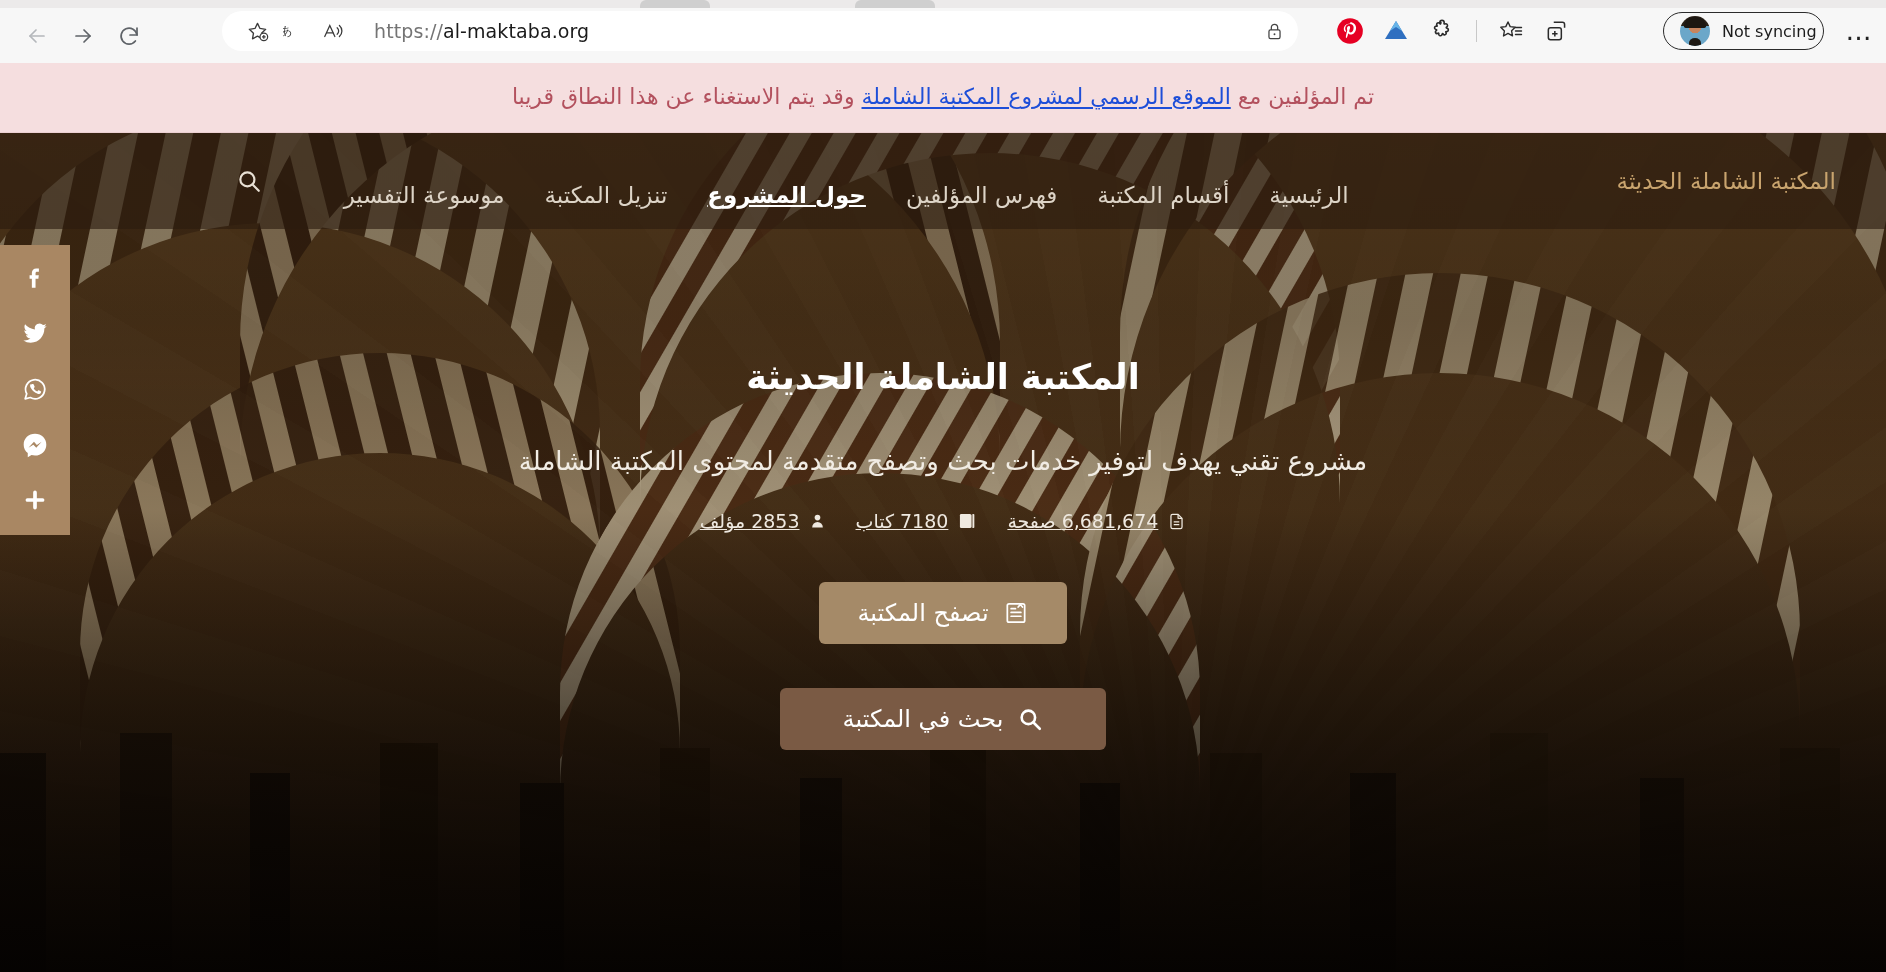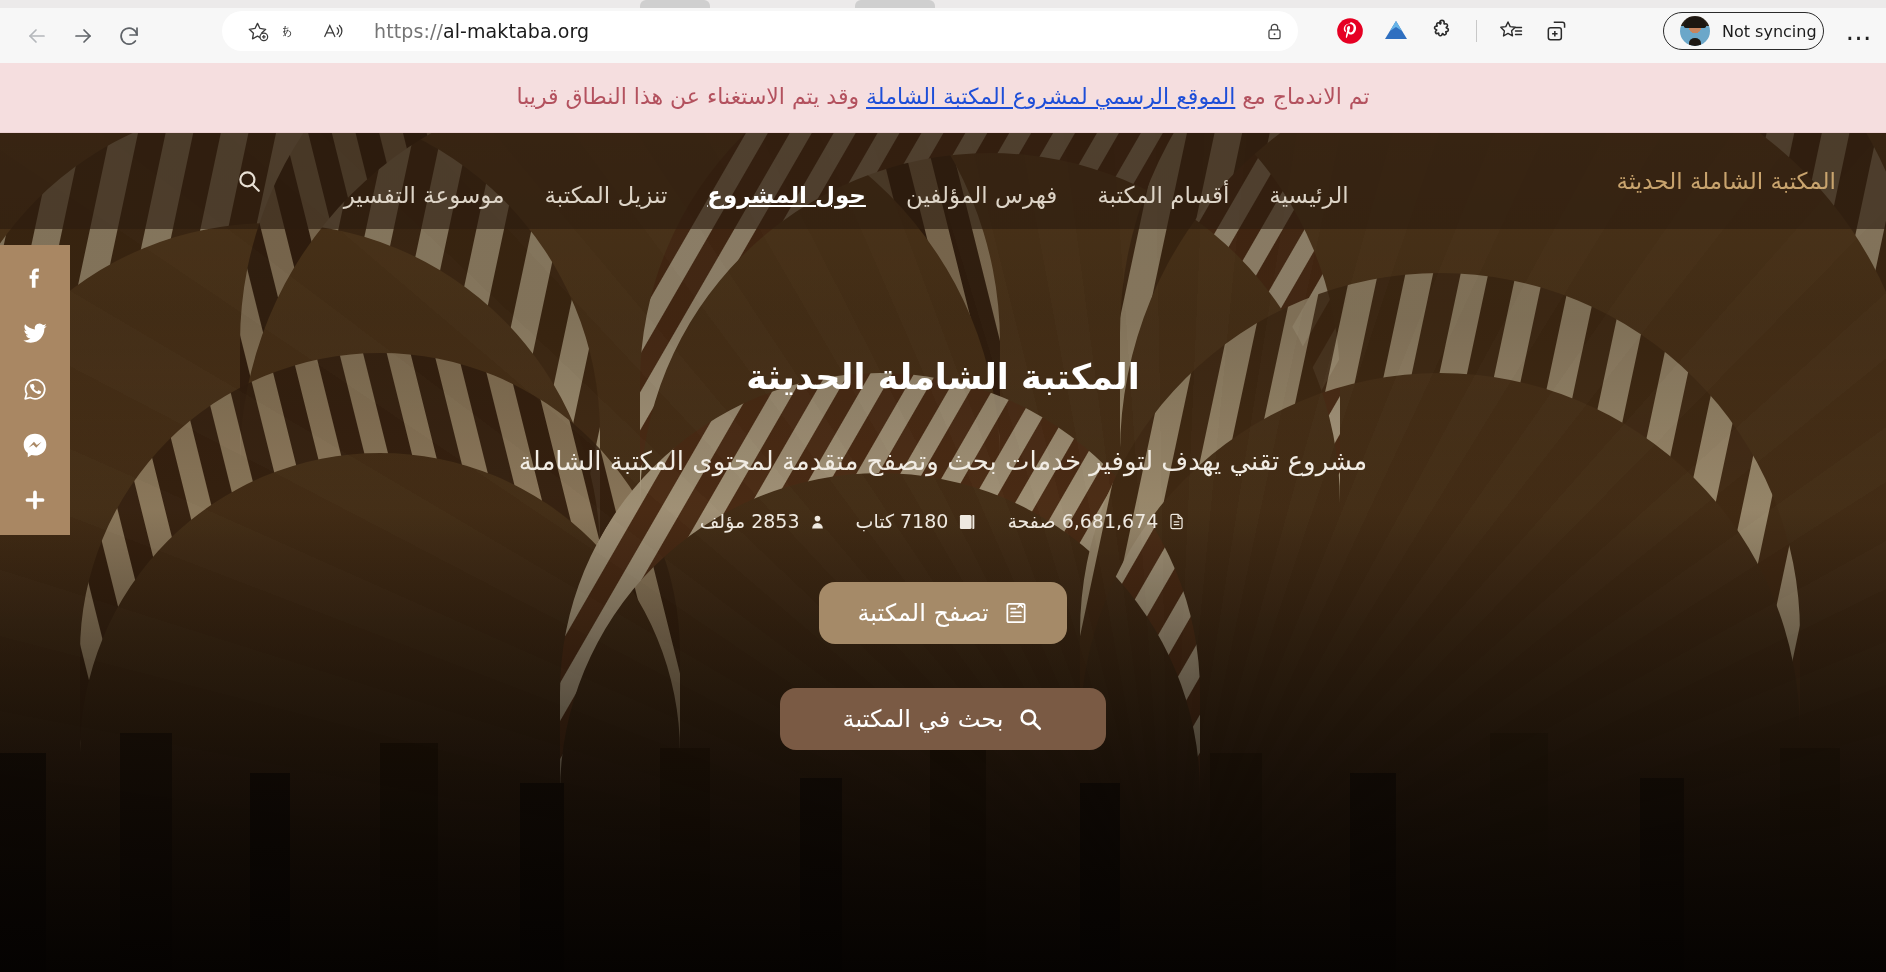--- a/index.html
+++ b/index.html
@@ -156,27 +156,27 @@
   .hero-sub {
     margin-top: 49px;
     font-size: 26px; color: #f1ece4; font-weight: normal;
   }
   .hero-stats {
     margin-top: 34px;
     display: flex; align-items: center; justify-content: center;
     gap: 30px; direction: rtl;
     font-size: 19px; color: #efe9e0;
   }
-  .stat { display: flex; align-items: flex-end; gap: 9px; white-space: nowrap; }
+  .stat { display: flex; align-items: center; gap: 9px; white-space: nowrap; text-decoration: underline; }
   .stat .ico { display: flex; align-items: center; color: #efe9e0; }
 
   .hero-actions { margin-top: 50px; display: flex; flex-direction: column; align-items: center; gap: 24px; }
   .btn {
     display: flex; align-items: center; justify-content: center; gap: 14px;
-    color: #ffffff; font-size: 24px; border-radius: 16px;
+    color: #ffffff; font-size: 24px; border-radius: 6px;
     height: 62px; white-space: nowrap; direction: rtl;
   }
   .btn-browse { background: #a58a68; width: 248px; }
   .btn-search { background: #7a5a44; width: 326px; margin-top: 20px; }
   .btn .ico { display: flex; align-items: center; }
 
   
   .share-rail {
     position: absolute; left: 0; top: 112px;
     width: 70px; background: #a98763;
@@ -288,21 +288,21 @@
     </span>
   </div>
 
   <div class="profile-pill">
     <span class="label">Not syncing</span>
     <span class="avatar"></span>
   </div>
   <div class="more-btn">…</div>
 
   <div class="notice">
-    <div class="notice-text"><span>تم الاندماج مع </span><a class="lnk" href="#">الموقع الرسمي لمشروع المكتبة الشاملة</a><span> وقد يتم الاستغناء عن هذا النطاق قريبا</span></div>
+    <div class="notice-text"><span>تم المؤلفين مع </span><a class="lnk" href="#">الموقع الرسمي لمشروع المكتبة الشاملة</a><span> وقد يتم الاستغناء عن هذا النطاق قريبا</span></div>
   </div>
 
   <div class="site">
     <div class="bg">
       <svg class="bg-arches" viewBox="0 0 1886 839" preserveAspectRatio="none">
         <defs>
           <linearGradient id="warm" x1="0" y1="0" x2="0" y2="1">
             <stop offset="0" stop-color="#6b4a24"></stop>
             <stop offset="1" stop-color="#2a1a0c"></stop>
           </linearGradient>

